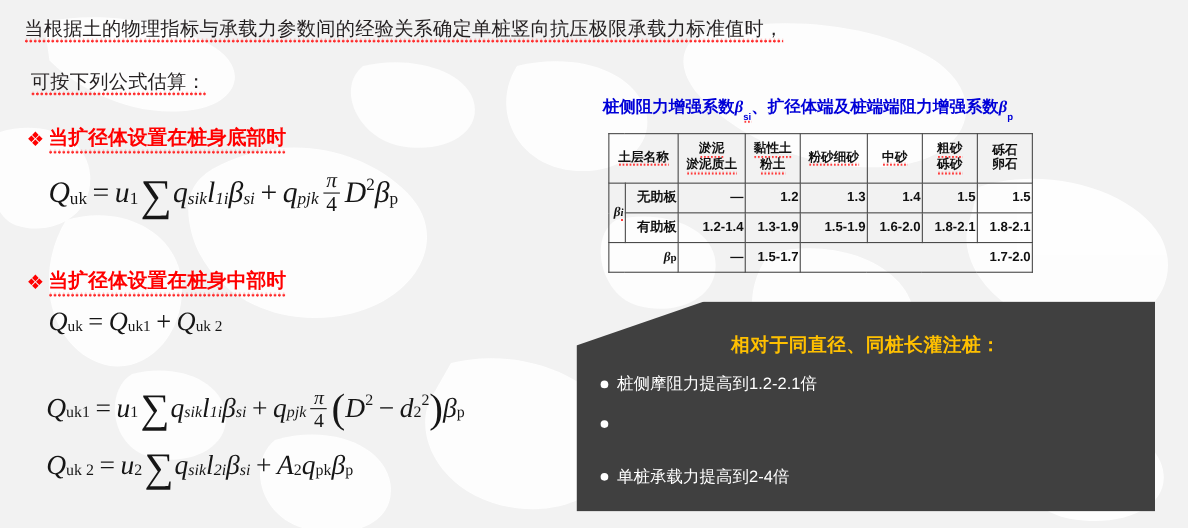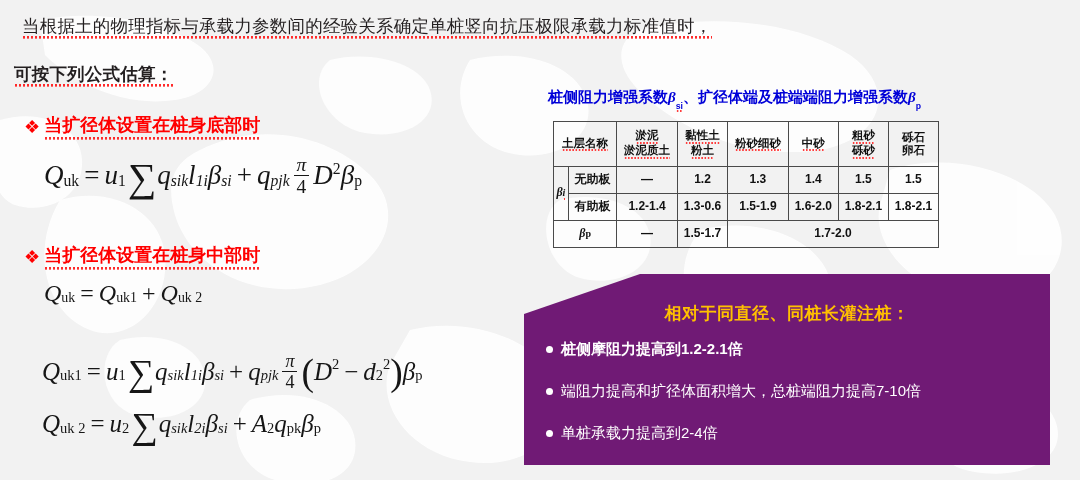--- a/index.html
+++ b/index.html
@@ -30,21 +30,21 @@
   }
   .sq-underline{
     background-image:
       radial-gradient(circle at 2px 2.4px, #ff2a2a 1.05px, rgba(255,42,42,0) 1.5px);
     background-size:4px 4px;
     background-repeat:repeat-x;
     background-position:0 100%;
     padding-bottom:3px;
   }
   #intro-1{left:22px;top:14px;}
-  #intro-2{left:14px;top:62px;font-weight:bold;}
+  #intro-2{left:28px;top:62px;}
 
   .red-head{
     position:absolute;
     color:#ff0000;
     font-size:18px;
     font-weight:700;
     white-space:nowrap;
     display:flex;align-items:center;gap:4px;
   }
   .red-head .bullet-diamond{
@@ -95,50 +95,50 @@
     font-size:11.5px;font-weight:700;color:#111;
     background:transparent;
   }
   #beta-table td,#beta-table th{
     border:1px solid #4a4a4a;
     text-align:center;vertical-align:middle;
     padding:2px 1px;font-weight:700;
     line-height:1.12;
   }
   #beta-table thead td{height:40px;font-size:11.5px;}
-  #beta-table tbody td{height:22px;font-size:12px;}
+  #beta-table tbody td{height:22px;font-size:12px;text-align:right;}
   .betacell{font-family:"Liberation Serif",serif;font-style:italic;font-size:17px;margin-top:26px;}
   .betacell .sb{font-size:10px;font-style:italic;}
   .betacell .sbr{font-size:10px;font-style:normal;}
   .wav{
     background-image:radial-gradient(circle at 1.6px 1.9px,#ff3b3b .85px,rgba(255,59,59,0) 1.2px);
     background-size:3.2px 3.2px;background-repeat:repeat-x;background-position:0 100%;
     padding-bottom:2px;display:inline-block;
   }
 
   
   #callout{
     position:absolute;left:524px;top:274px;width:526px;height:191px;
-    background:#701a75;
+    background:#404040;
     clip-path:polygon(0 40px, 116px 0, 100% 0, 100% 100%, 0 100%);
     color:#ffffff;
   }
   #callout-title{
     position:absolute;left:0;right:0;top:28px;text-align:center;
     color:#ffc000;font-weight:700;font-size:17px;letter-spacing:.5px;
   }
   .callout-item{
     position:absolute;left:22px;right:10px;
     font-size:15px;color:#ffffff;white-space:nowrap;
     display:flex;align-items:center;gap:8px;
   }
   .callout-item .dot{
     width:7px;height:7px;border-radius:50%;background:#ffffff;flex:0 0 auto;
   }
-  #ci-0{top:66px;font-weight:bold;}
+  #ci-0{top:66px;}
   #ci-1{top:108px;}
   #ci-2{top:150px;}
 </style>
 </head>
 <body>
 
 <div id="slide-bg">
   <svg viewBox="0 0 1080 480" preserveAspectRatio="none" aria-hidden="true">
     <g class="mapshape2">
       <path d="M40,20 C90,10 150,18 190,40 C230,62 215,95 175,100 C120,108 70,80 45,55 Z"></path>
@@ -314,21 +314,21 @@
         <td>—</td>
         <td>1.2</td>
         <td>1.3</td>
         <td>1.4</td>
         <td>1.5</td>
         <td>1.5</td>
       </tr>
       <tr>
         <td>有助板</td>
         <td>1.2-1.4</td>
-        <td>1.3-0.6</td>
+        <td>1.3-1.9</td>
         <td>1.5-1.9</td>
         <td>1.6-2.0</td>
         <td>1.8-2.1</td>
         <td>1.8-2.1</td>
       </tr>
       <tr>
         <td colspan="2" class="betacell">
           <span>β</span><span class="sbr">p</span>
         </td>
         <td>—</td>
@@ -339,21 +339,20 @@
   </table>
 
   <div id="callout">
     <div id="callout-title">相对于同直径、同桩长灌注桩：</div>
     <div class="callout-item" id="ci-0">
       <span class="dot"></span>
       <span>桩侧摩阻力提高到1.2-2.1倍</span>
     </div>
     <div class="callout-item" id="ci-1">
       <span class="dot"></span>
-      <span>端阻力提高和扩径体面积增大，总桩端阻力提高7-10倍</span>
     </div>
     <div class="callout-item" id="ci-2">
       <span class="dot"></span>
       <span>单桩承载力提高到2-4倍</span>
     </div>
   </div>
 
 </div>
 
 </body></html>

